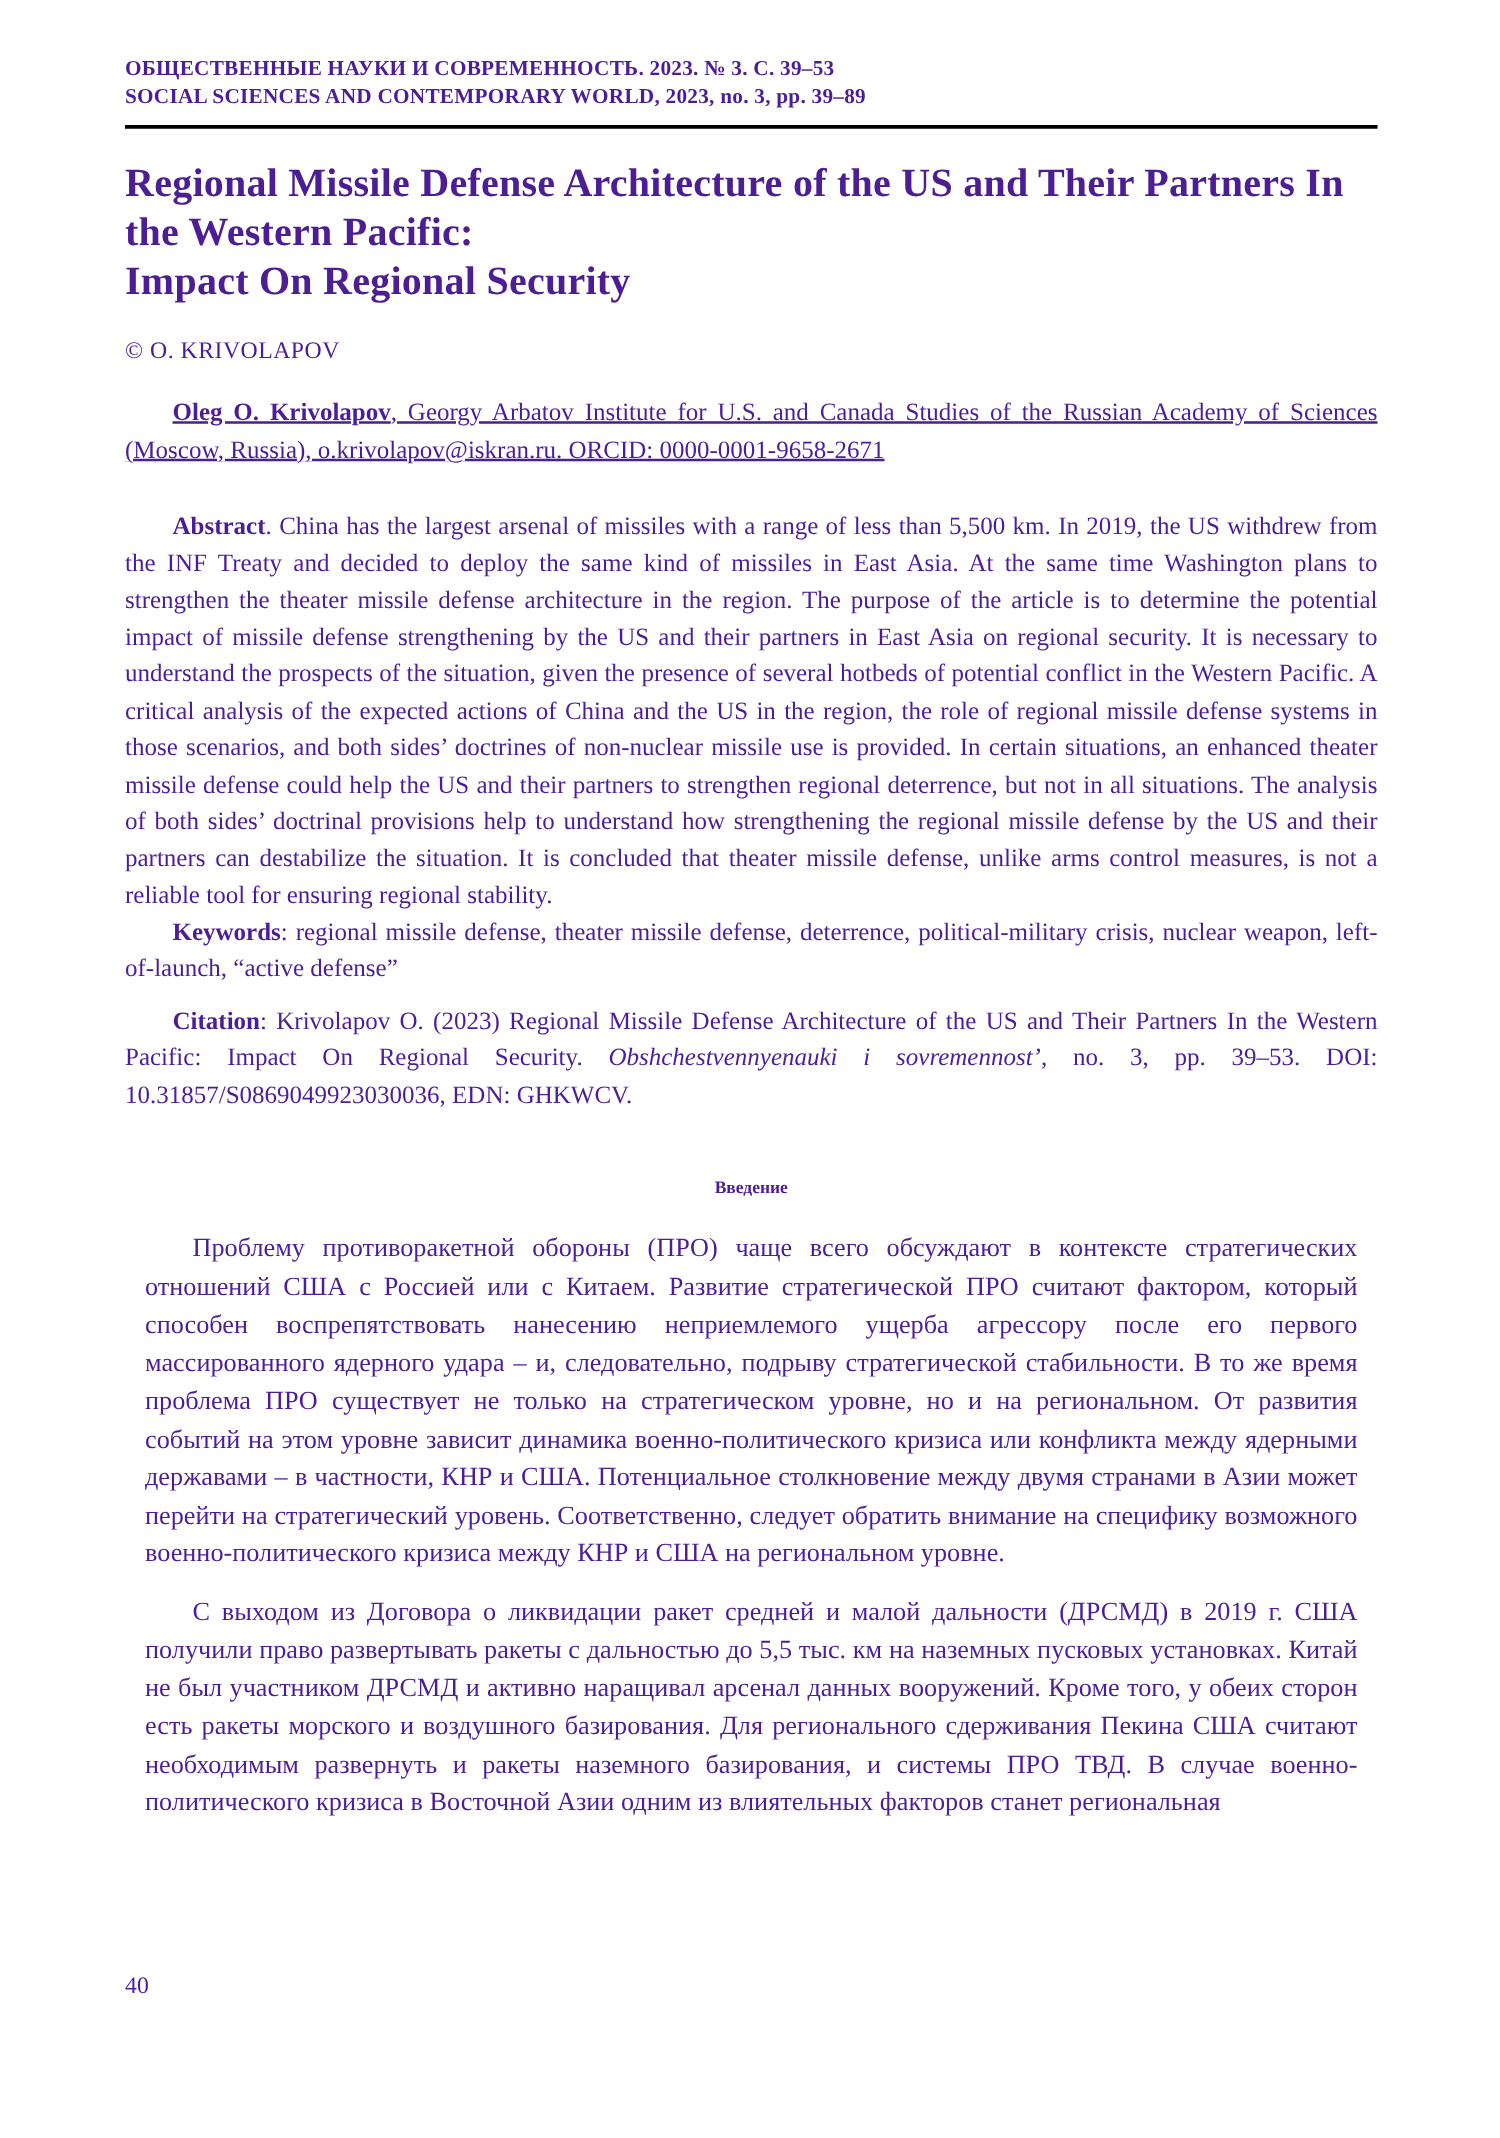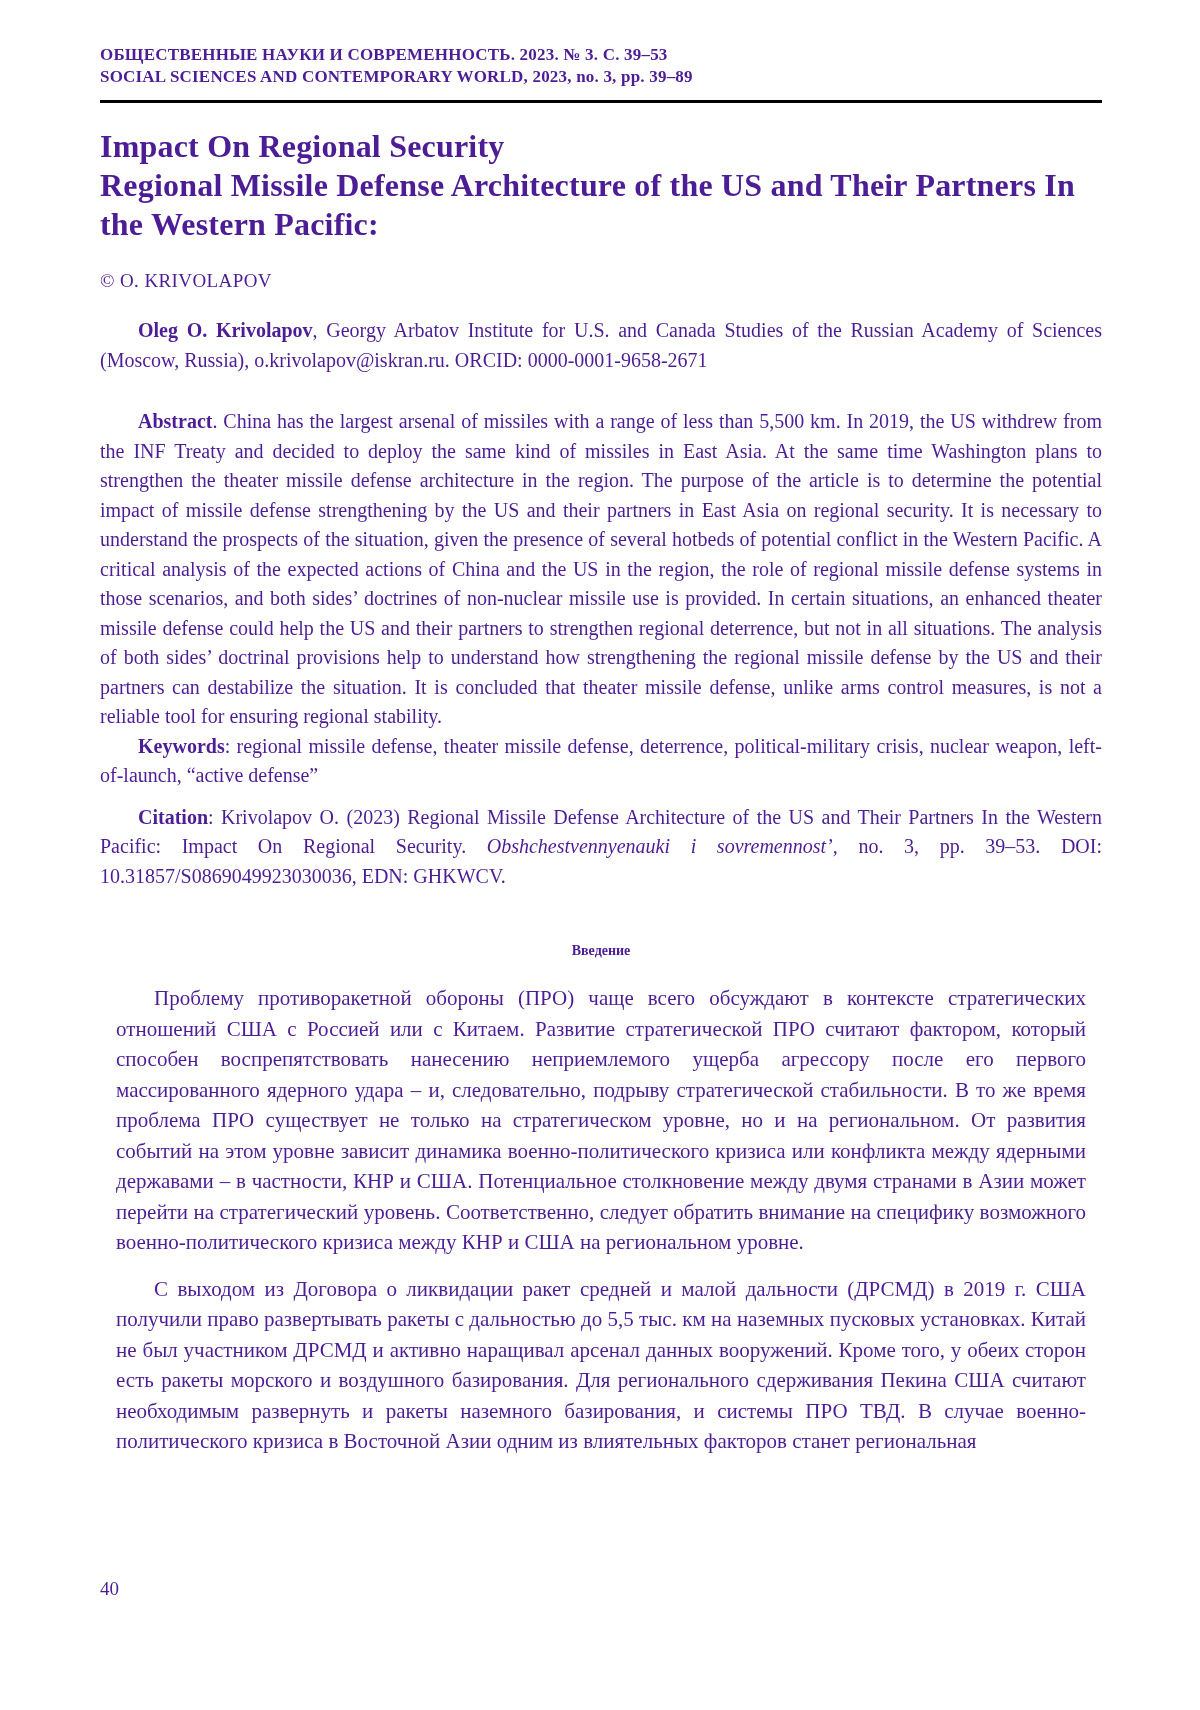--- a/index.html
+++ b/index.html
@@ -29,21 +29,21 @@
     letter-spacing: 0.2px;
   }
   .copyright { font-size: 19px; margin-top: 26px; letter-spacing: 0.4px; }
   .para {
     font-size: 20px;
     line-height: 29.5px;
     text-align: justify;
     text-indent: 38px;
     margin: 0;
   }
-  .affiliation { margin-top: 24px; }
+  .affiliation { margin-top: 24px; text-decoration: underline; }
   .abstract { margin-top: 32px; }
   .keywords { }
   .citation { margin-top: 12px; }
   .b { font-weight: bold; }
   .i { font-style: italic; }
   .section-heading {
     font-weight: bold;
     font-size: 14px;
     text-align: center;
     margin-top: 52px;
@@ -70,22 +70,22 @@
   <div class="content">
 
     <div class="journal-header">
       <div>ОБЩЕСТВЕННЫЕ НАУКИ И СОВРЕМЕННОСТЬ. 2023. № 3. С. 39–53</div>
       <div>SOCIAL SCIENCES AND CONTEMPORARY WORLD, 2023, no. 3, pp. 39–89</div>
     </div>
 
     <hr class="header-rule">
 
     <h1 class="article-title" style="margin-bottom:0;">
+      <div>Regional Missile Defense Architecture of the US and Their Partners In the Western Pacific:</div>
       <div>Impact On Regional Security</div>
-      <div>Regional Missile Defense Architecture of the US and Their Partners In the Western Pacific:</div>
     </h1>
 
     <div class="copyright">© O. KRIVOLAPOV</div>
 
     <p class="para affiliation"><span class="b">Oleg O. Krivolapov</span><span>, Georgy Arbatov Institute for U.S. and Canada Studies of the Russian Academy of Sciences (Moscow, Russia), o.krivolapov@iskran.ru. ORCID: 0000-0001-9658-2671</span></p>
 
     <p class="para abstract"><span class="b">Abstract</span><span>. China has the largest arsenal of missiles with a range of less than 5,500 km. In 2019, the US withdrew from the INF Treaty and decided to deploy the same kind of missiles in East Asia. At the same time Washington plans to strengthen the theater missile defense architecture in the region. The purpose of the article is to determine the potential impact of missile defense strengthening by the US and their partners in East Asia on regional security. It is necessary to understand the prospects of the situation, given the presence of several hotbeds of potential conflict in the Western Pacific. A critical analysis of the expected actions of China and the US in the region, the role of regional missile defense systems in those scenarios, and both sides’ doctrines of non-nuclear missile use is provided. In certain situations, an enhanced theater missile defense could help the US and their partners to strengthen regional deterrence, but not in all situations. The analysis of both sides’ doctrinal provisions help to understand how strengthening the regional missile defense by the US and their partners can destabilize the situation. It is concluded that theater missile defense, unlike arms control measures, is not a reliable tool for ensuring regional stability.</span></p>
 
     <p class="para keywords"><span class="b">Keywords</span><span>: regional missile defense, theater missile defense, deterrence, political-military crisis, nuclear weapon, left-of-launch, “active defense”</span></p>
 

